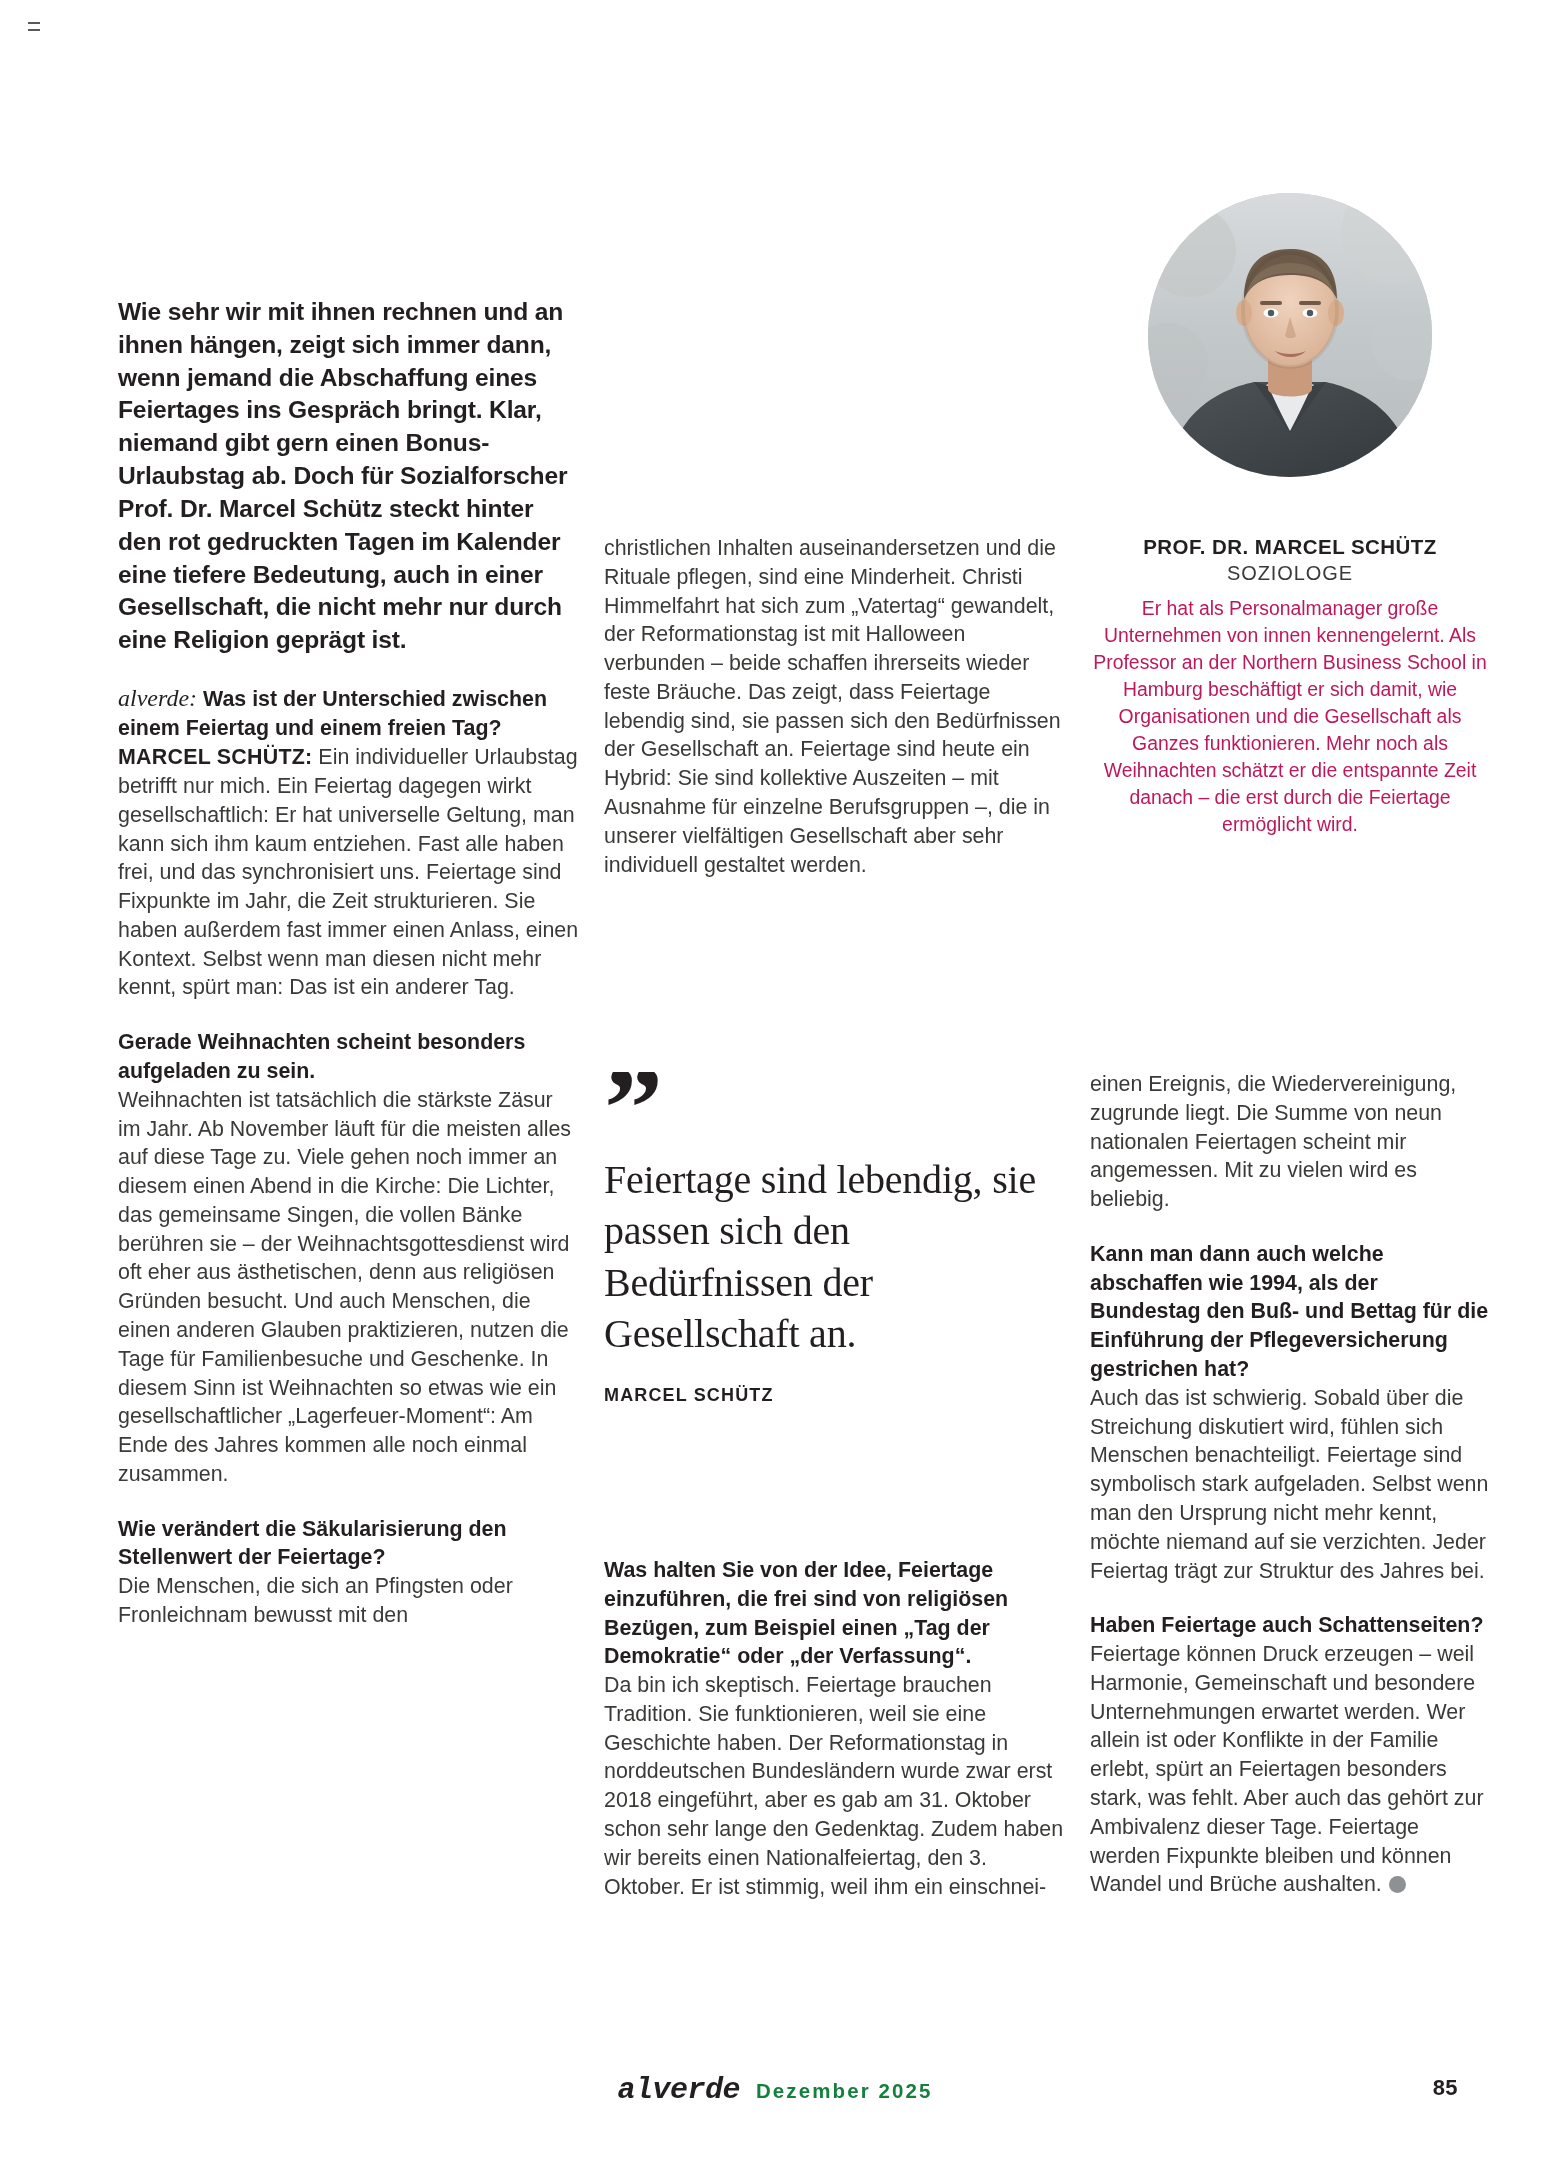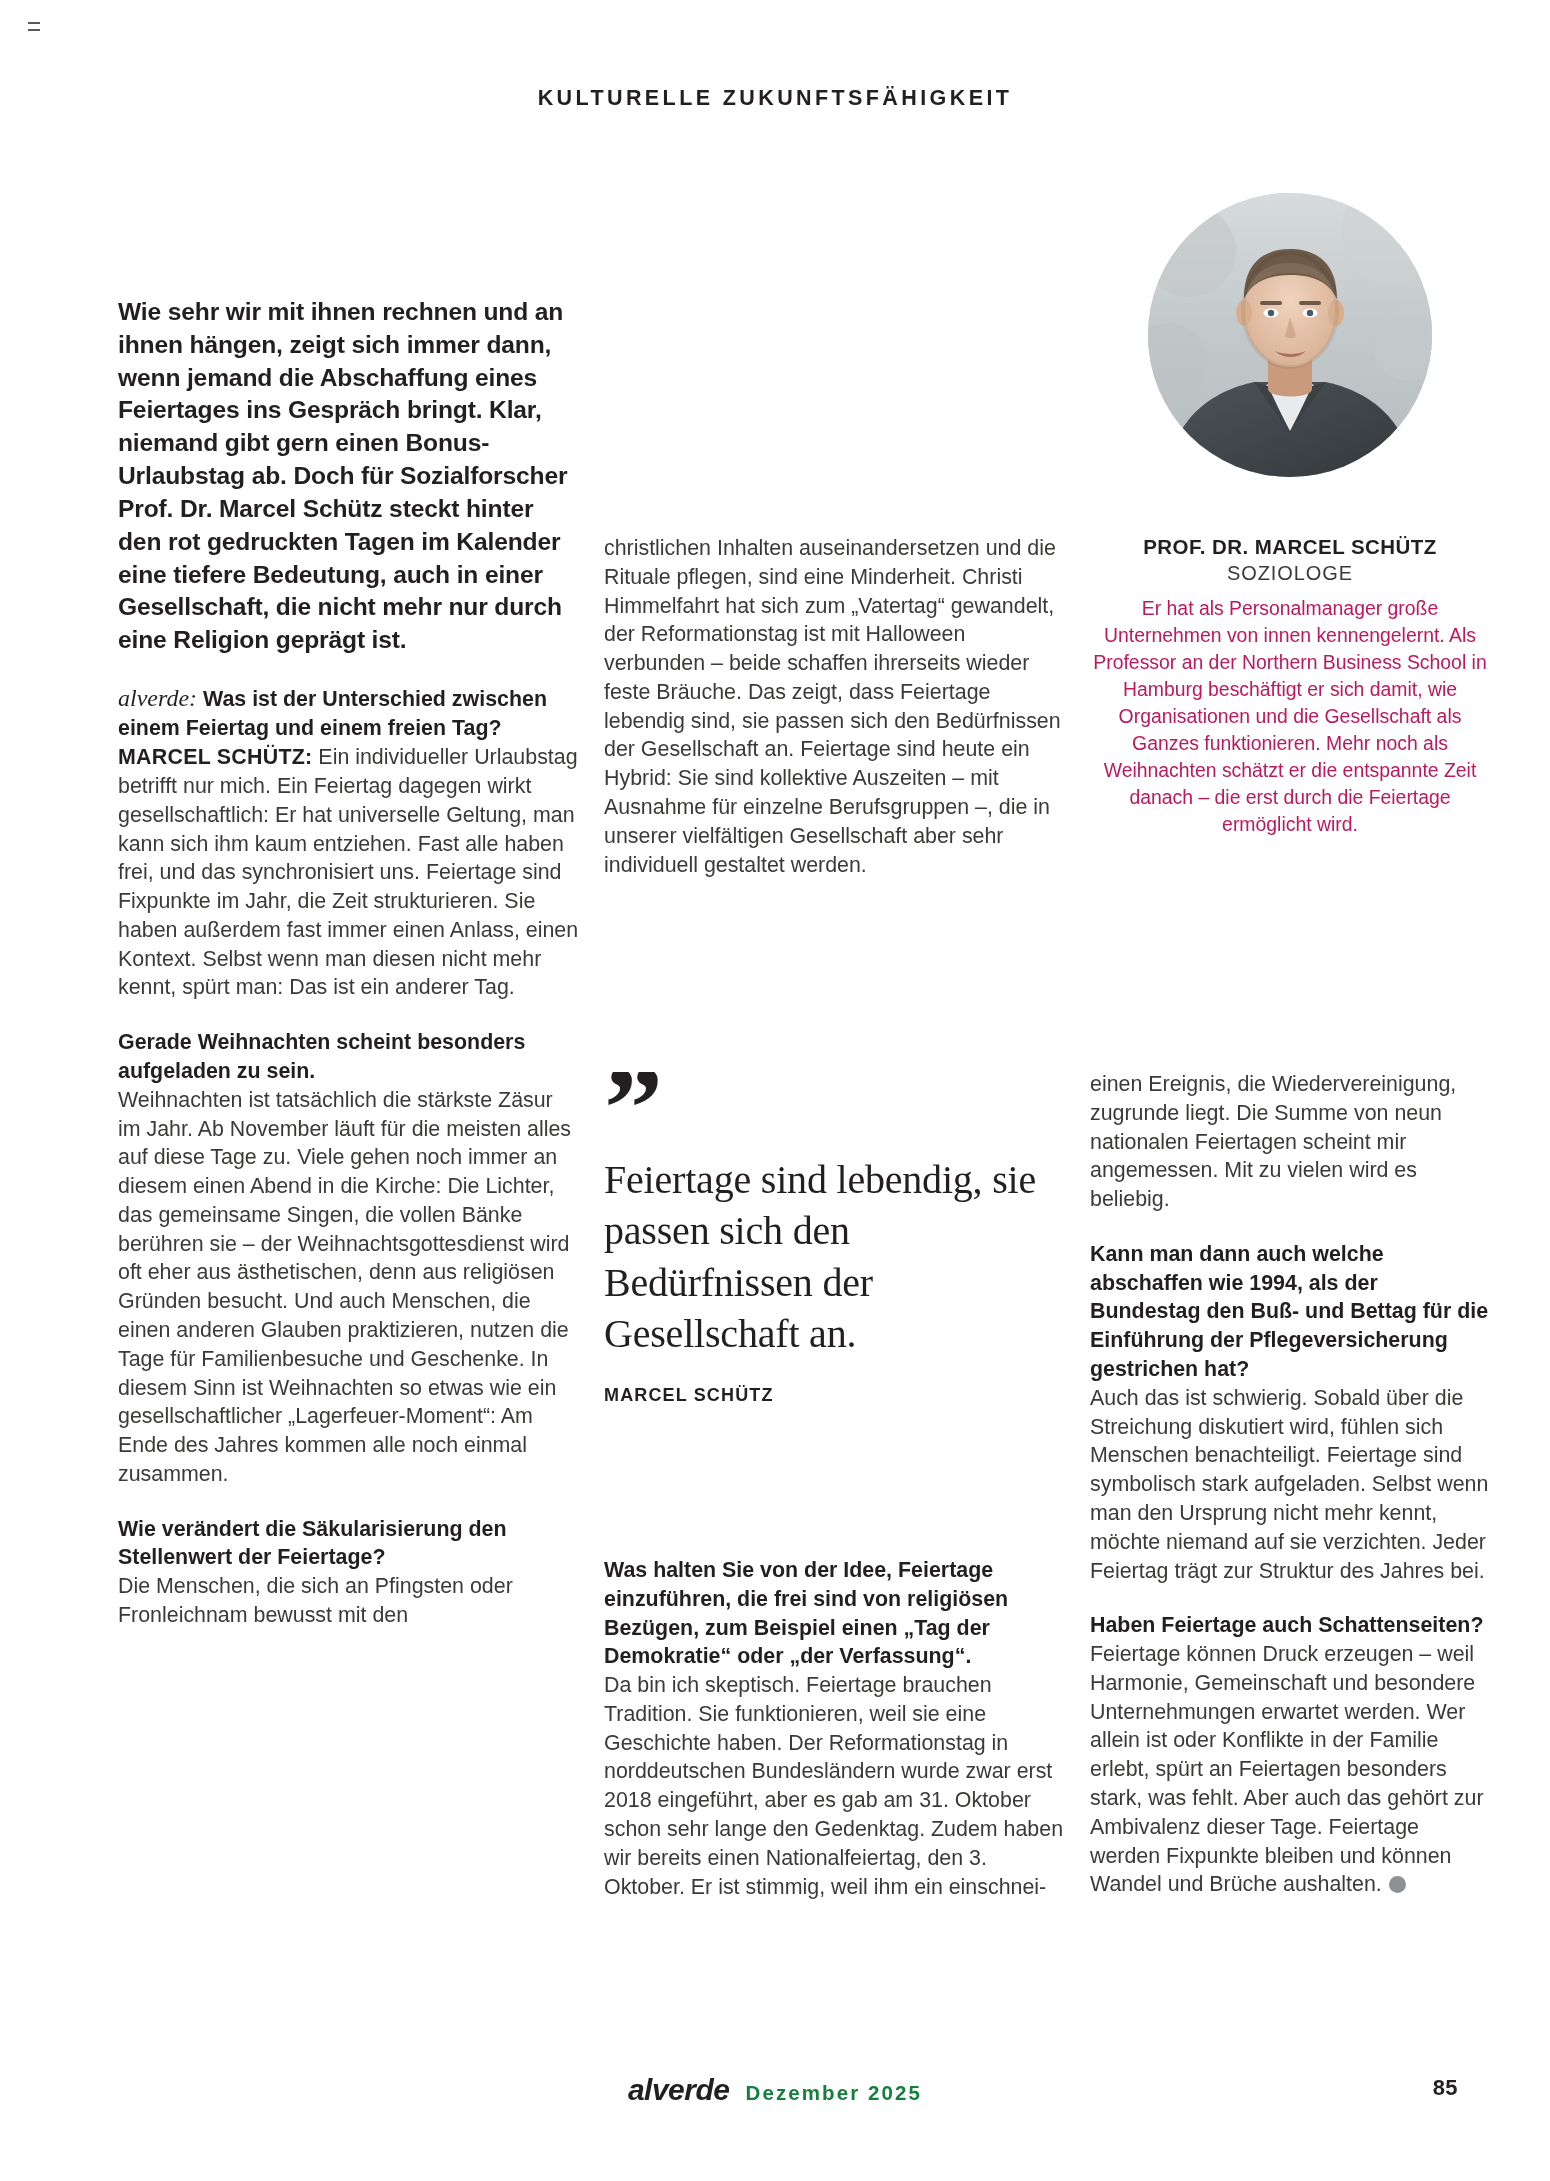--- a/index.html
+++ b/index.html
@@ -198,21 +198,21 @@
     height: 30px;
   }
   .footer-center {
     position: absolute;
     left: 0;
     right: 0;
     text-align: center;
     white-space: nowrap;
   }
   .brand {
-    font-family: Liberation Sans, sans-serif;
+    font-family: Liberation Mono, monospace;
     font-style: italic;
     font-weight: bold;
     font-size: 30px;
     letter-spacing: -0.5px;
     color: #231f20;
   }
   .issue {
     font-size: 20.5px;
     font-weight: bold;
     letter-spacing: 2.1px;
@@ -232,21 +232,20 @@
 </head>
 <body>
 
 <div class="page">
 
   <div class="crop-mark">
     <i></i>
       <i></i>
   </div>
 
-  <div class="running-head">KULTURELLE ZUKUNFTSFÄHIGKEIT</div>
 
   <div class="portrait">
     <svg viewBox="0 0 284 284" preserveAspectRatio="xMidYMid slice">
       <defs>
         <linearGradient id="bgGrad" x1="0" y1="0" x2="0" y2="1">
           <stop offset="0%" stop-color="#d7dbdd"></stop>
           <stop offset="45%" stop-color="#c4c9cb"></stop>
           <stop offset="100%" stop-color="#b6bbbe"></stop>
         </linearGradient>
         <linearGradient id="coatGrad" x1="0" y1="0" x2="1" y2="1">

